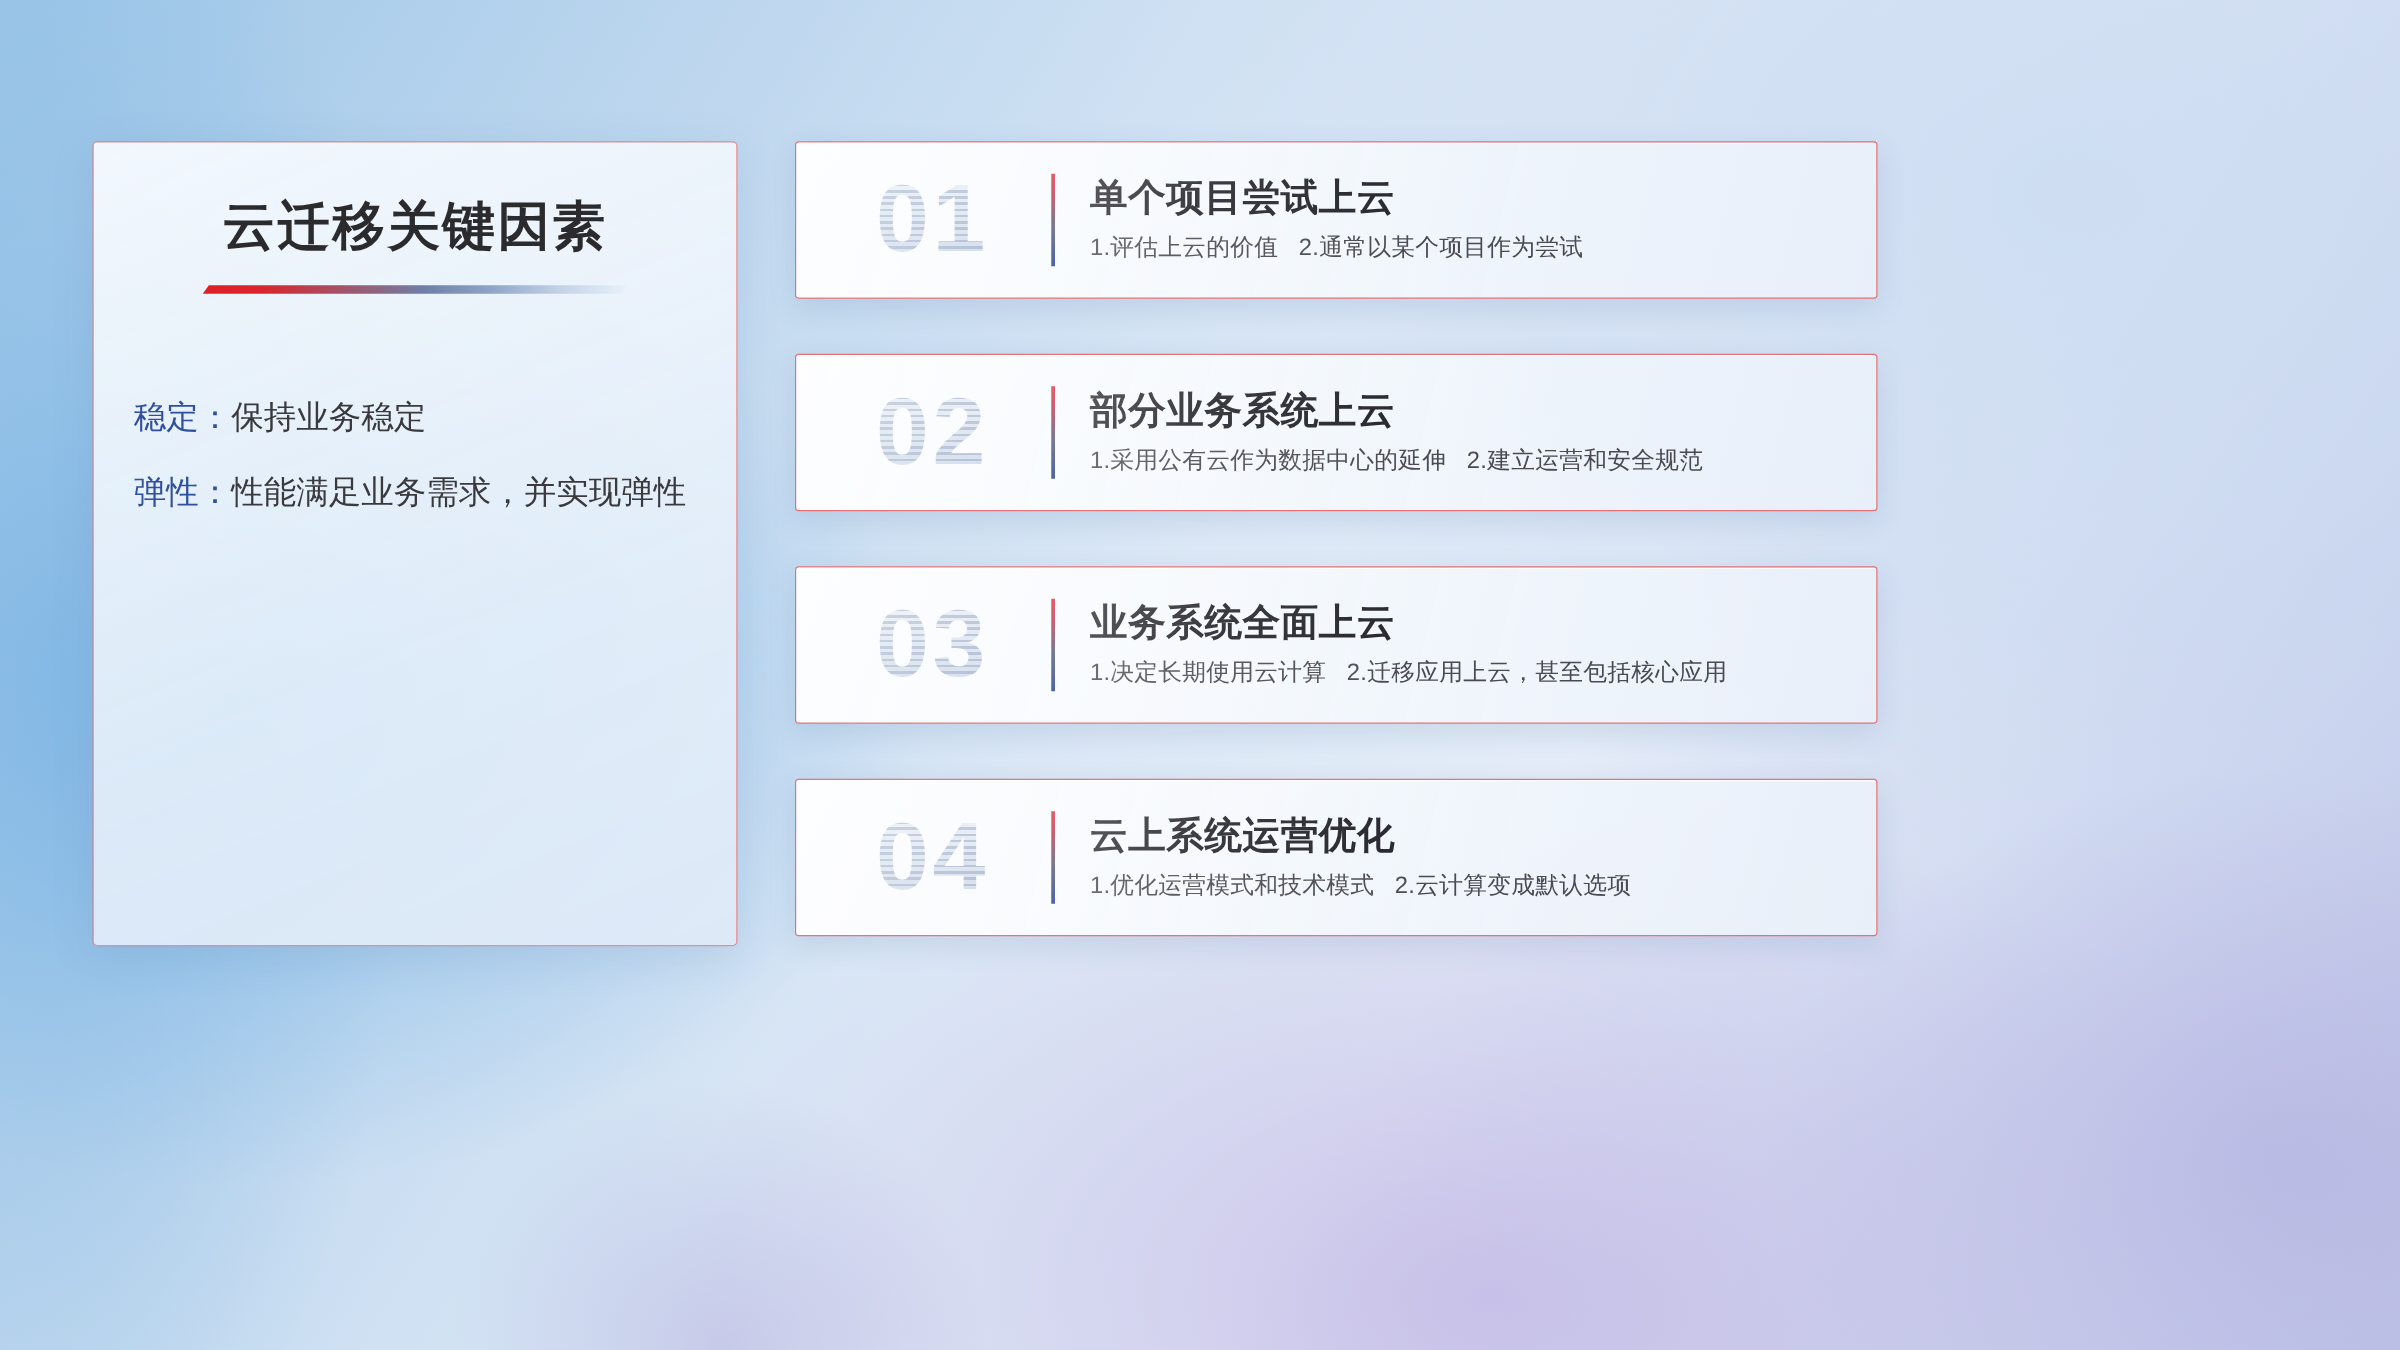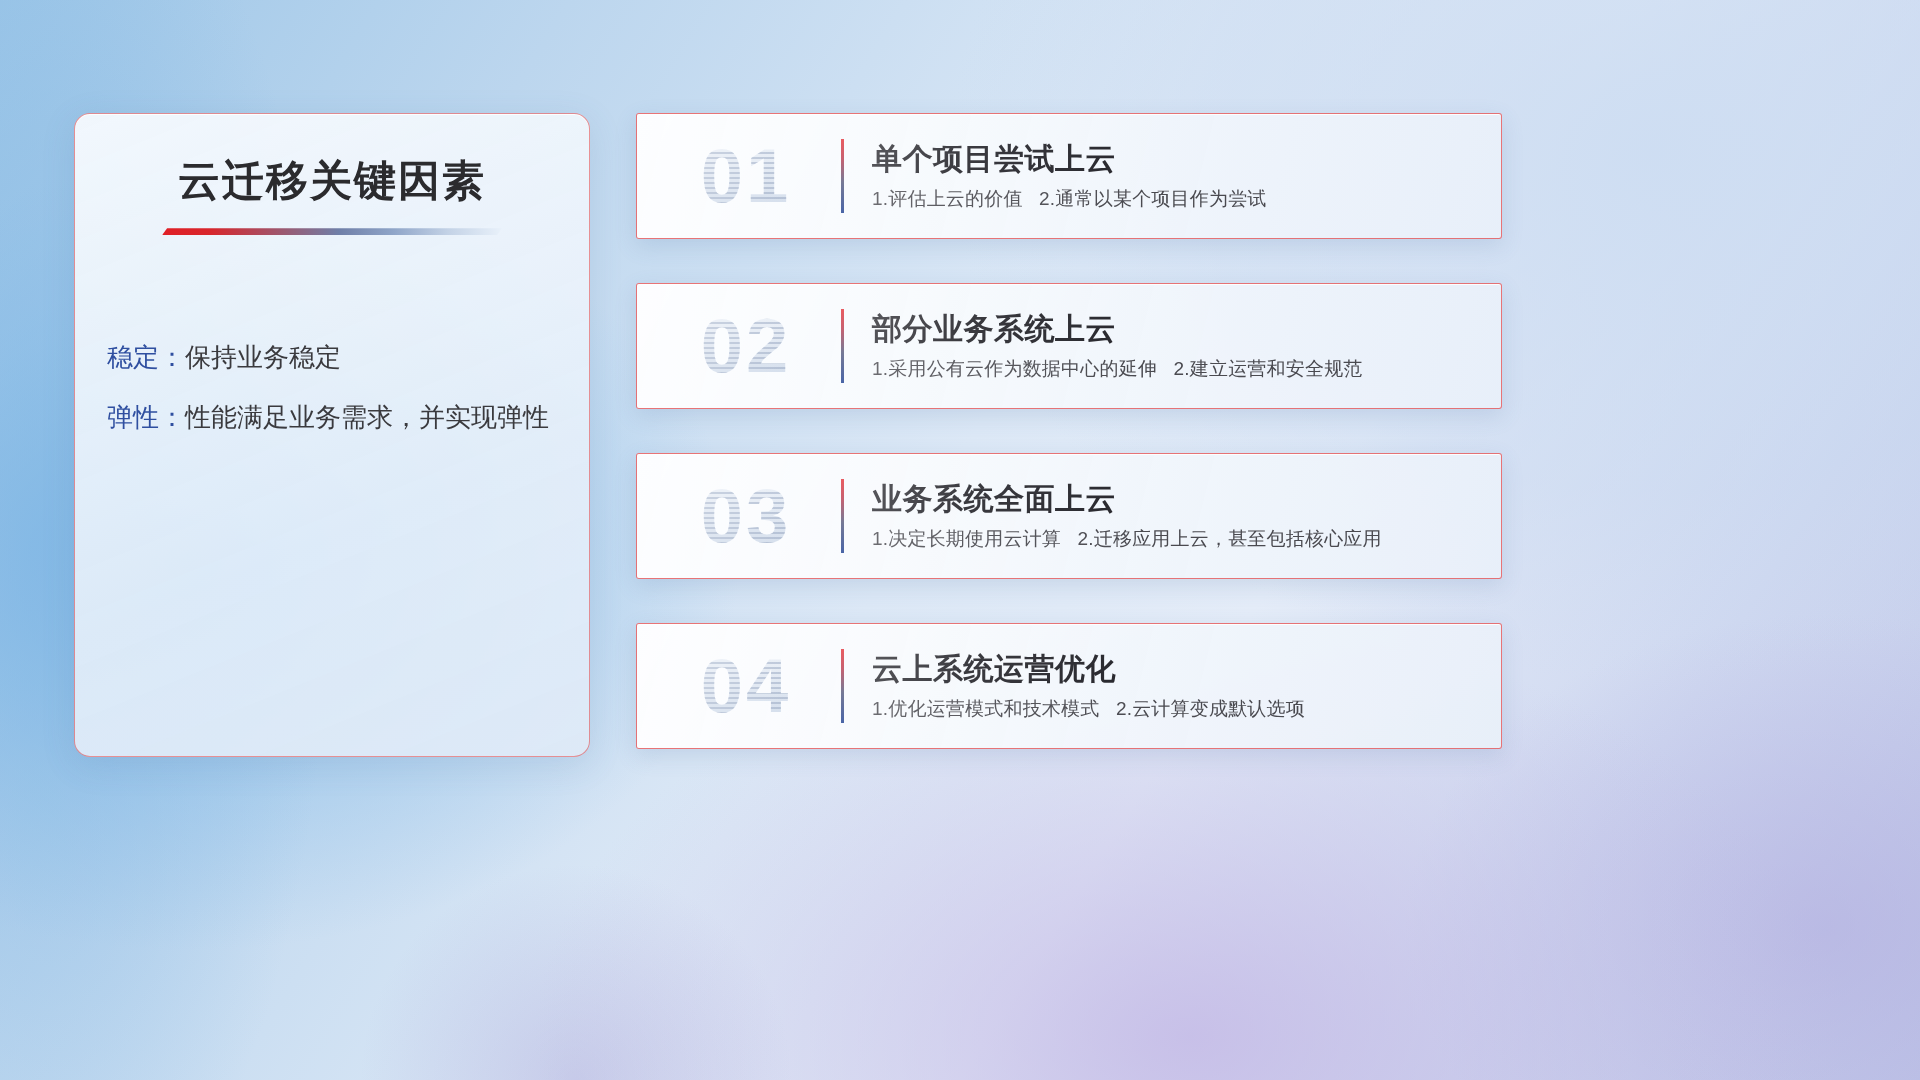--- a/index.html
+++ b/index.html
@@ -38,21 +38,21 @@
     pointer-events: none;
   }
 
   
   .left-panel {
     position: absolute;
     left: 74px;
     top: 113px;
     width: 516px;
     height: 644px;
-    border-radius: 16px;
+    border-radius: 4px;
     border: 1px solid rgba(222,60,62,0.55);
     background: linear-gradient(158deg,
         rgba(248,251,254,0.93) 0%,
         rgba(240,246,252,0.90) 30%,
         rgba(231,240,250,0.88) 62%,
         rgba(223,234,247,0.90) 100%);
     box-shadow: 0 8px 34px rgba(70,110,160,0.14), inset 0 1px 0 rgba(255,255,255,0.85);
     box-sizing: border-box;
     overflow: hidden;
   }
@@ -76,21 +76,21 @@
         #d8262c 14%,
         #9a5a72 36%,
         #6f7fa8 52%,
         #8fa5c8 68%,
         #c3d2e6 84%,
         rgba(220,232,244,0.15) 100%);
     clip-path: polygon(1.5% 0, 100% 0, 98.5% 100%, 0 100%);
   }
   .factor-list {
     margin: 0;
-    padding: 92px 0 0 32px;
+    padding: 68px 0 0 32px;
     list-style: none;
   }
   .factor-item {
     font-size: 26px;
     line-height: 60px;
     color: #3a3a3e;
     white-space: nowrap;
   }
   .factor-item.wrap { white-space: normal; }
   .factor-key {

